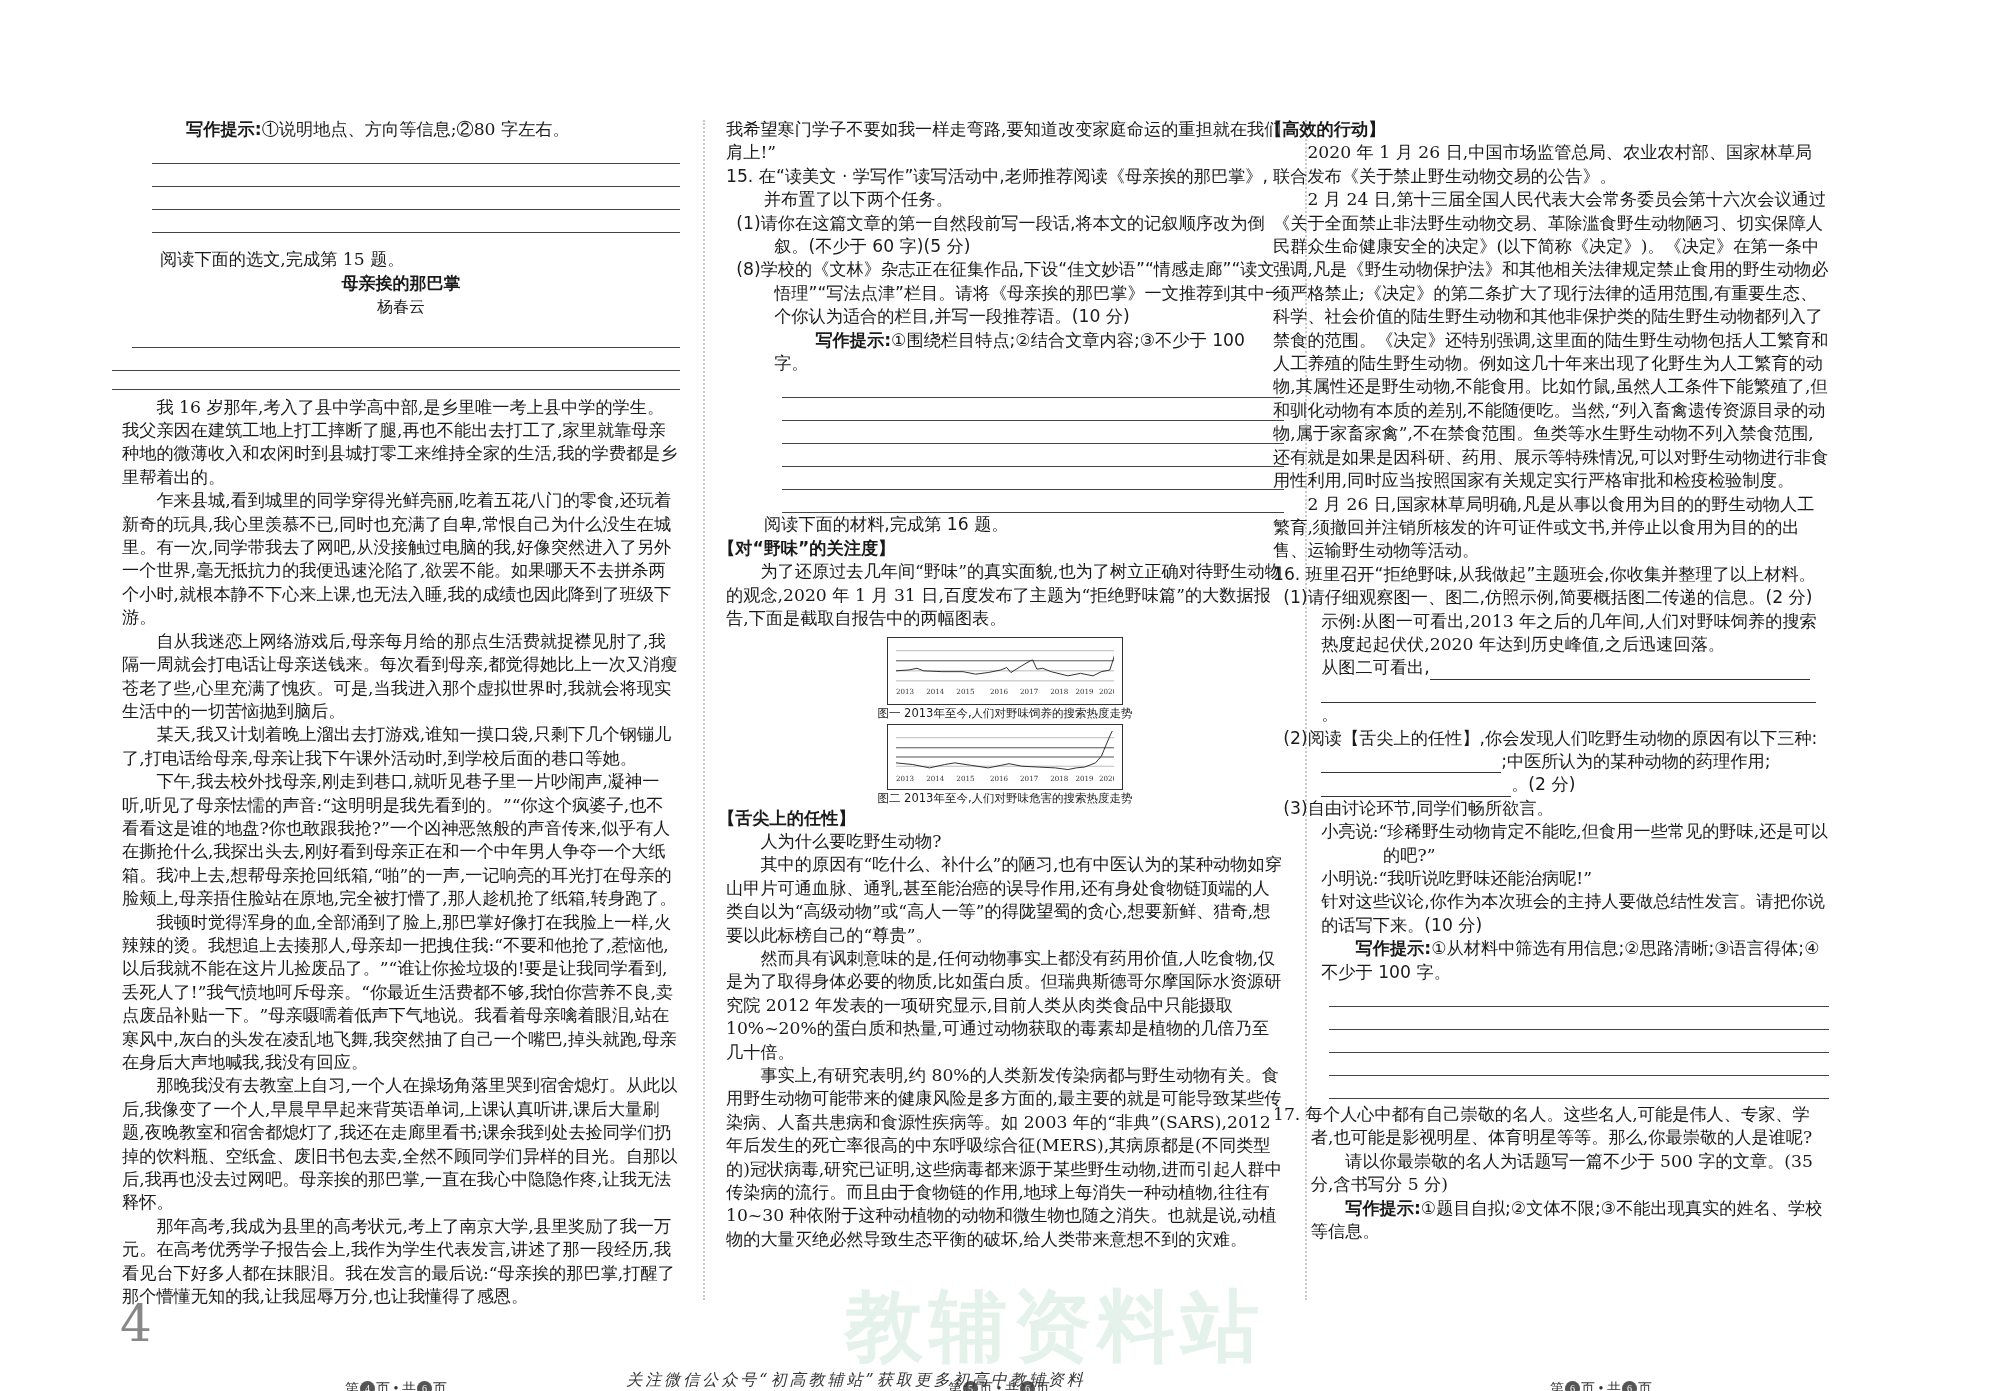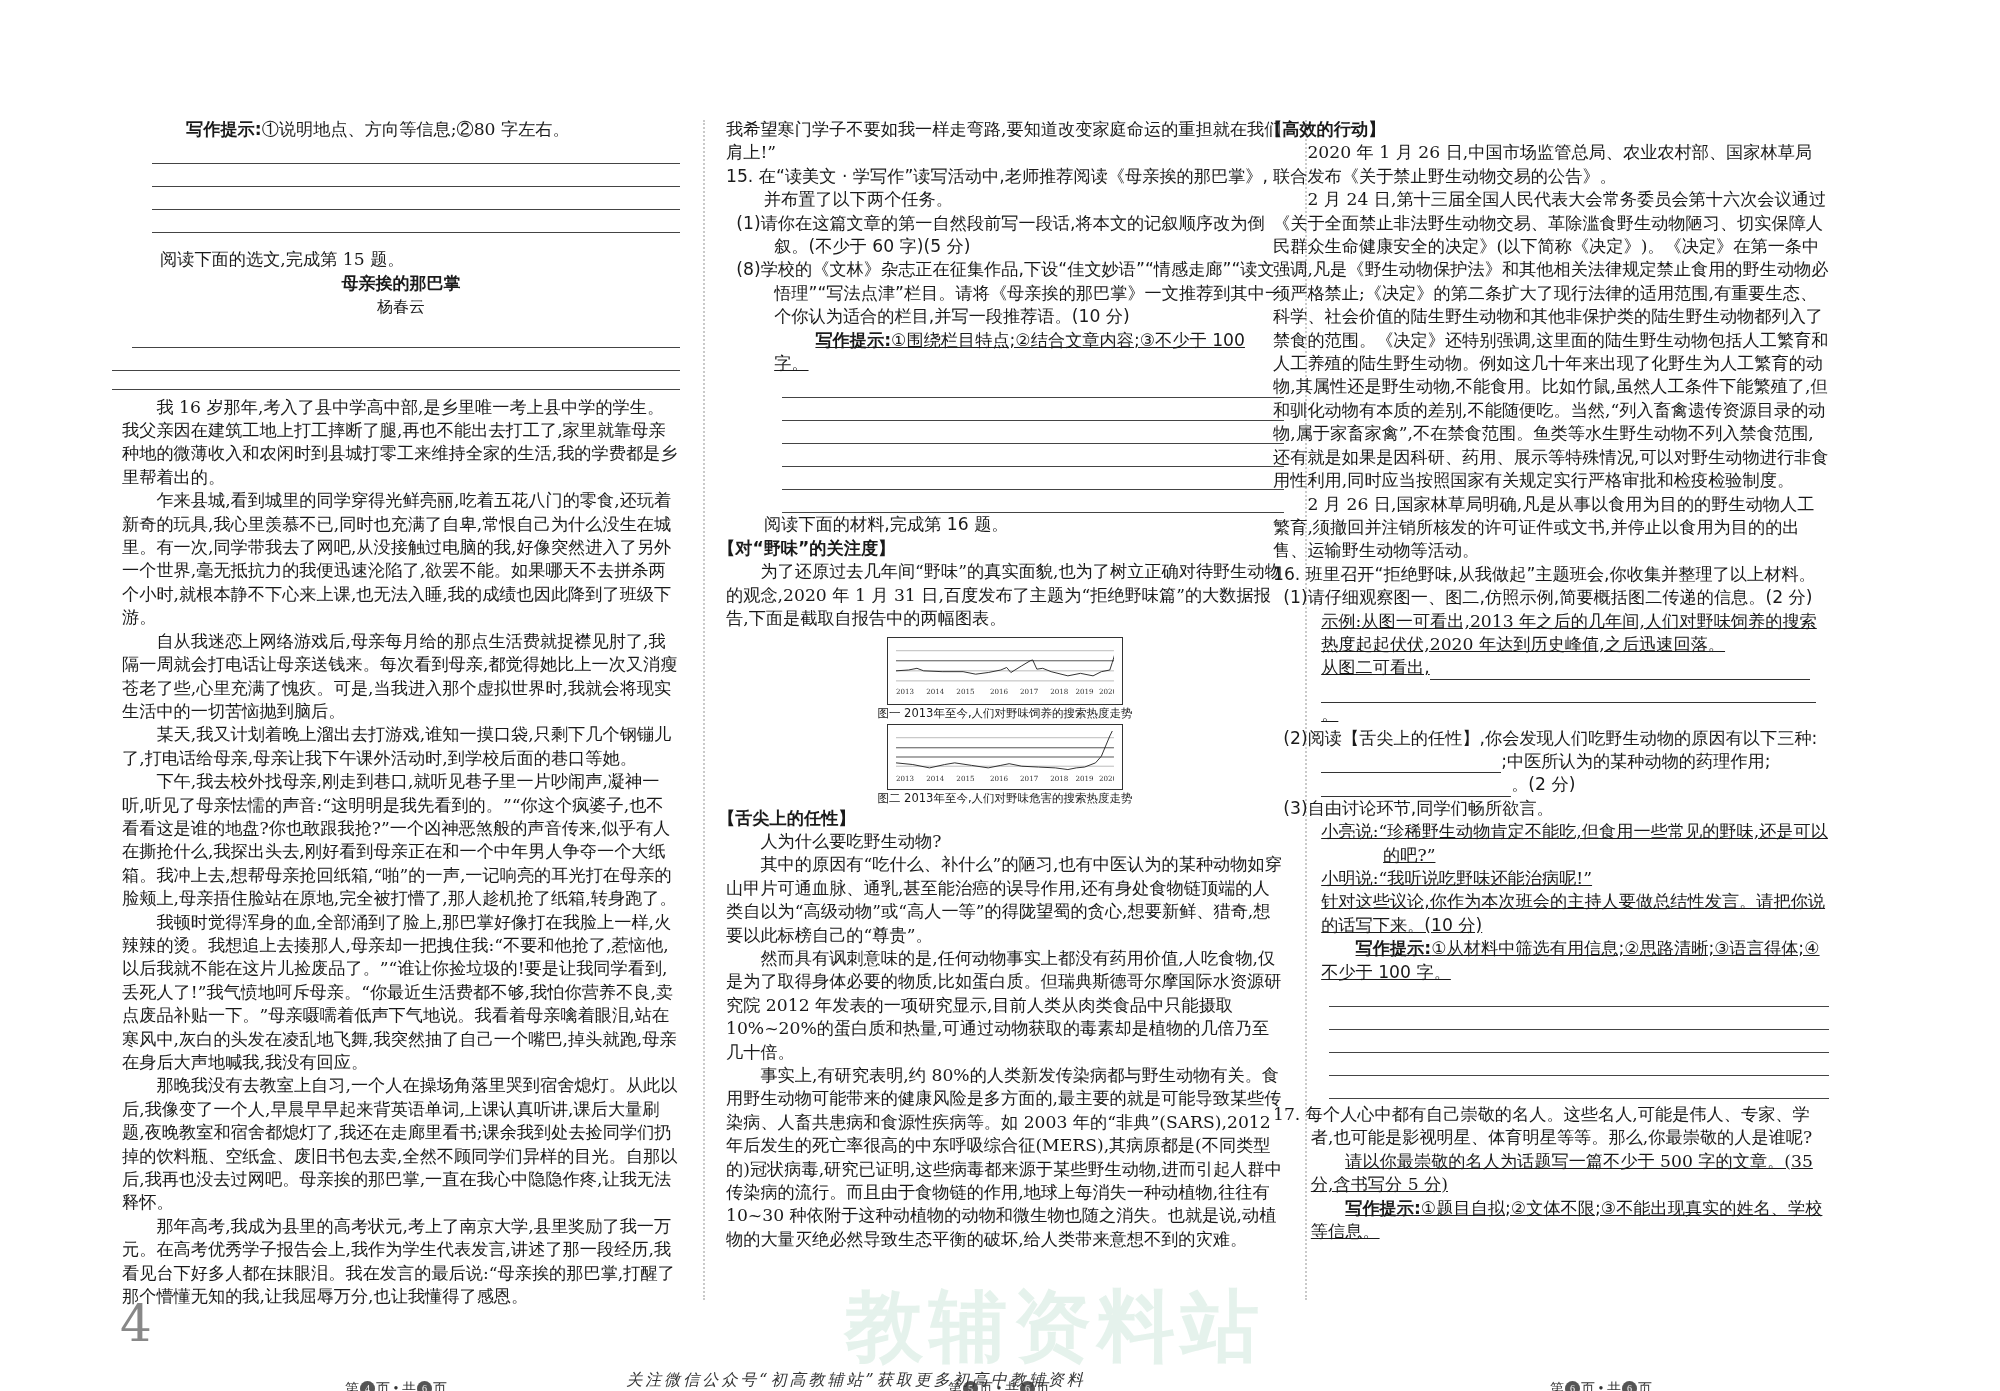--- a/index.html
+++ b/index.html
@@ -12,21 +12,21 @@
   .divider{position:absolute;top:120px;height:1180px;width:0;border-left:2px dotted #c9c9c9;}
   p{margin:0;}
   .indent{text-indent:2em;}
   .bold{font-family:"DejaVu Sans","Liberation Sans",sans-serif;font-weight:bold;}
   .sans{font-family:"DejaVu Sans","Liberation Sans",sans-serif;}
   .line{border-bottom:1.6px solid #444;height:22px;}
   .title{text-align:center;font-family:"DejaVu Sans","Liberation Sans",sans-serif;font-weight:bold;font-size:17px;}
   .author{text-align:center;font-size:16px;}
   .hang{padding-left:2.2em;text-indent:-2.2em;}
   .sub{padding-left:2.8em;text-indent:-2.2em;}
-  .sub2{padding-left:2.8em;text-decoration:underline;}
+  .sub2{padding-left:2.8em;}
   .section{font-family:"DejaVu Sans","Liberation Sans",sans-serif;font-weight:bold;margin-left:-8px;}
   .blank{display:inline-block;border-bottom:1.4px solid #333;height:18px;vertical-align:bottom;}
   .chart{margin:6px auto 0;width:236px;border:1.5px solid #333;padding:6px 8px 2px;box-sizing:border-box;}
   .chart svg{display:block;width:100%;}
   .chart-caption{text-align:center;font-family:"DejaVu Sans","Liberation Sans",sans-serif;font-size:11.5px;line-height:17px;}
   .footer{position:absolute;top:1380px;font-family:Liberation Serif, serif;font-size:14px;color:#333;}
   .badge{display:inline-block;width:15px;height:15px;border-radius:50%;background:#555;color:#fff;font-size:10px;line-height:15px;text-align:center;vertical-align:1px;margin:0 1px;}
   .bignum{position:absolute;left:120px;top:1295px;font-family:"DejaVu Serif","Liberation Serif",serif;font-size:50px;color:#888;}
   .watermark{position:absolute;left:845px;top:1275px;font-family:"DejaVu Sans","Liberation Sans",sans-serif;font-weight:bold;font-size:78px;color:#e3f1ea;letter-spacing:6px;opacity:.9;}
   .bottomnote{position:absolute;left:0;width:1712px;top:1370px;text-align:center;font-family:"DejaVu Serif","Liberation Serif",serif;font-style:italic;font-size:16px;color:#333;letter-spacing:3px;}

